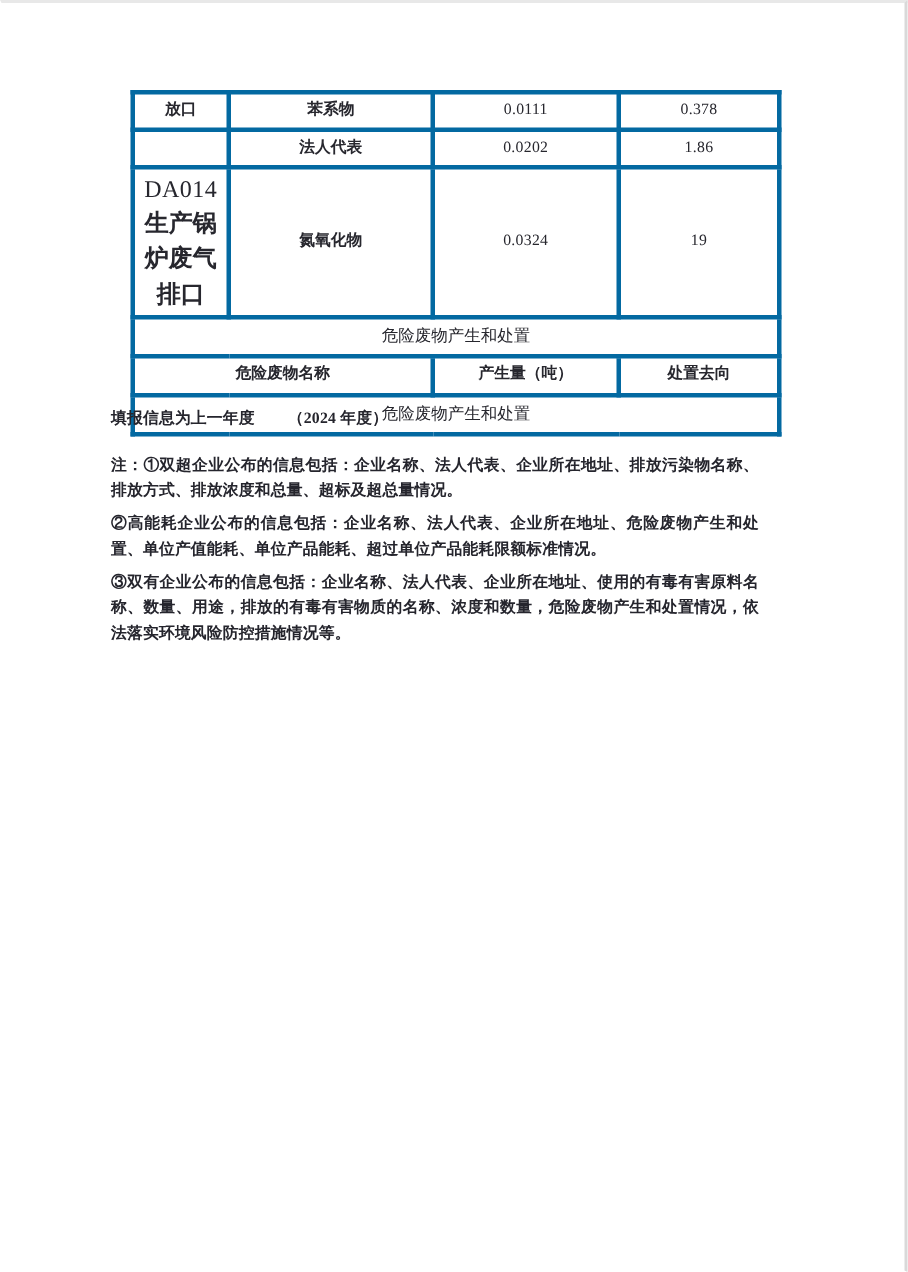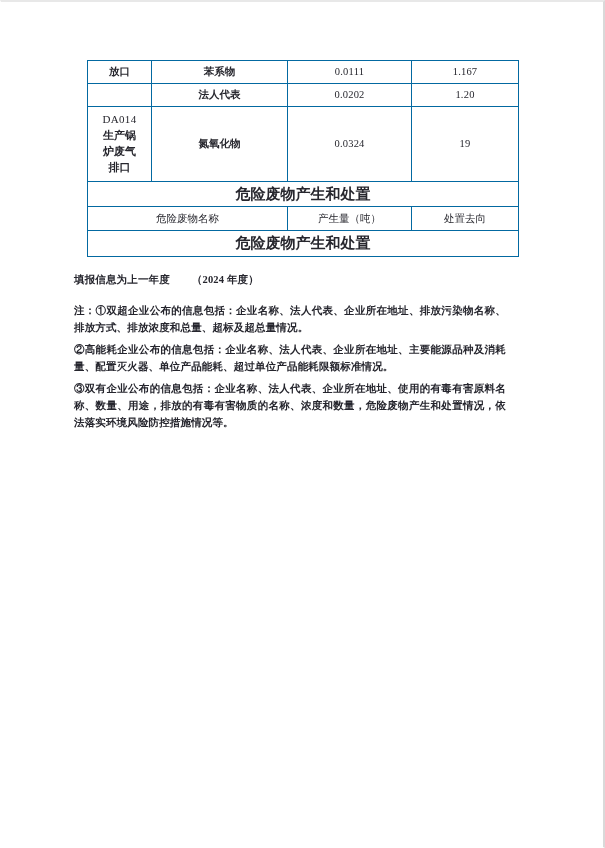--- a/index.html
+++ b/index.html
@@ -41,54 +41,54 @@
     position: absolute;
     left: 87px;
     top: 60px;
     width: 431px;
     border-collapse: collapse;
     table-layout: fixed;
     font-size: 10.5px;
     line-height: 1.35;
   }
   .data-table td {
-    border: 1px solid #0369a1;
+    border: 3px solid #0369a1;
     text-align: center;
     vertical-align: middle;
     padding: 2px 3px;
     font-family: "Liberation Serif", "DejaVu Serif", serif;
     color: #27272e;
   }
   .cn-bold {
     font-weight: bold;
   }
   .num {
     font-family: "Liberation Serif", "DejaVu Serif", serif;
     letter-spacing: 0.2px;
     margin-top: 35px;
   }
   .outlet-label {
-    font-size: 11px;
+    font-size: 16px;
     line-height: 1.45;
     font-weight: bold;
   }
   .outlet-label .code {
     font-weight: normal;
     letter-spacing: 0.3px;
   }
   .row-h-small { height: 18px; }
   .row-h-tall  { height: 70px; }
   .section-head {
     height: 19px;
-    font-weight: bold;
-    font-size: 15px;
+    font-weight: normal;
+    font-size: 11px;
   }
   .col-head {
     height: 19px;
-    font-weight: normal;
+    font-weight: bold;
     font-size: 10.5px;
   }
   .waste-name {
     height: 40px;
     font-weight: bold;
     font-size: 10.5px;
     line-height: 1.55;
     padding: 3px 10px;
   }
   .slash {
@@ -130,28 +130,28 @@
       <col style="width:136px">
       <col style="width:124px">
       <col style="width:107px">
     </colgroup>
     <tbody>
 
       <tr>
         <td class="row-h-small cn-bold">放口</td>
         <td class="row-h-small cn-bold">苯系物</td>
         <td class="row-h-small num">0.0111</td>
-        <td class="row-h-small num">1.167</td>
+        <td class="row-h-small num">0.378</td>
       </tr>
 
       <tr>
         <td class="row-h-small"></td>
         <td class="row-h-small cn-bold">法人代表</td>
         <td class="row-h-small num">0.0202</td>
-        <td class="row-h-small num">1.20</td>
+        <td class="row-h-small num">1.86</td>
       </tr>
 
       <tr>
         <td class="row-h-tall outlet-label">
           <div class="code">DA014</div>
           <div>生产锅</div>
           <div>炉废气</div>
           <div>排口</div>
         </td>
         <td class="row-h-tall cn-bold">氮氧化物</td>
@@ -175,19 +175,19 @@
       </tr>
 
     </tbody>
   </table>
 
   <div class="notes">
     <div class="line-year">
       <span>填报信息为上一年度</span><span class="gapspan"></span><span>（2024 年度）</span>
     </div>
     <p class="note">注：①双超企业公布的信息包括：企业名称、法人代表、企业所在地址、排放污染物名称、排放方式、排放浓度和总量、超标及超总量情况。</p>
-    <p class="note">②高能耗企业公布的信息包括：企业名称、法人代表、企业所在地址、主要能源品种及消耗量、配置灭火器、单位产品能耗、超过单位产品能耗限额标准情况。</p>
+    <p class="note">②高能耗企业公布的信息包括：企业名称、法人代表、企业所在地址、危险废物产生和处置、单位产值能耗、单位产品能耗、超过单位产品能耗限额标准情况。</p>
     <p class="note">③双有企业公布的信息包括：企业名称、法人代表、企业所在地址、使用的有毒有害原料名称、数量、用途，排放的有毒有害物质的名称、浓度和数量，危险废物产生和处置情况，依法落实环境风险防控措施情况等。</p>
   </div>
 
 </div>
 
 <div class="page-frame"></div>
 
 </body></html>

